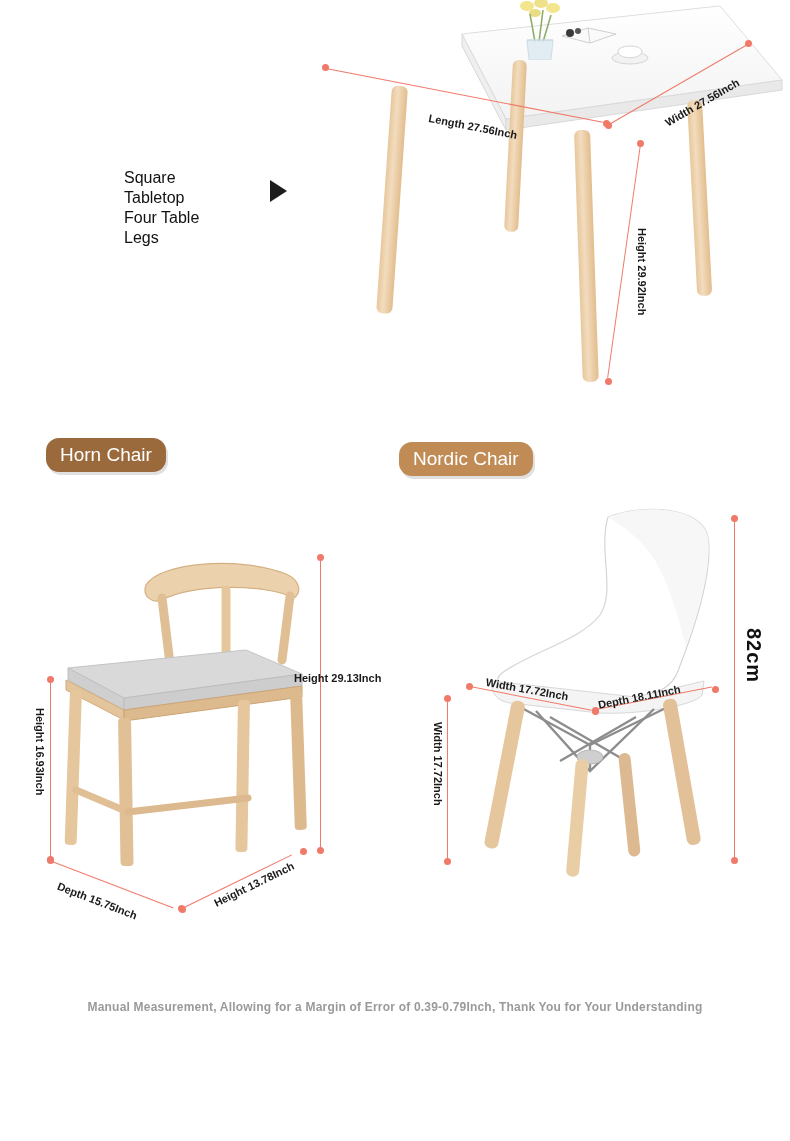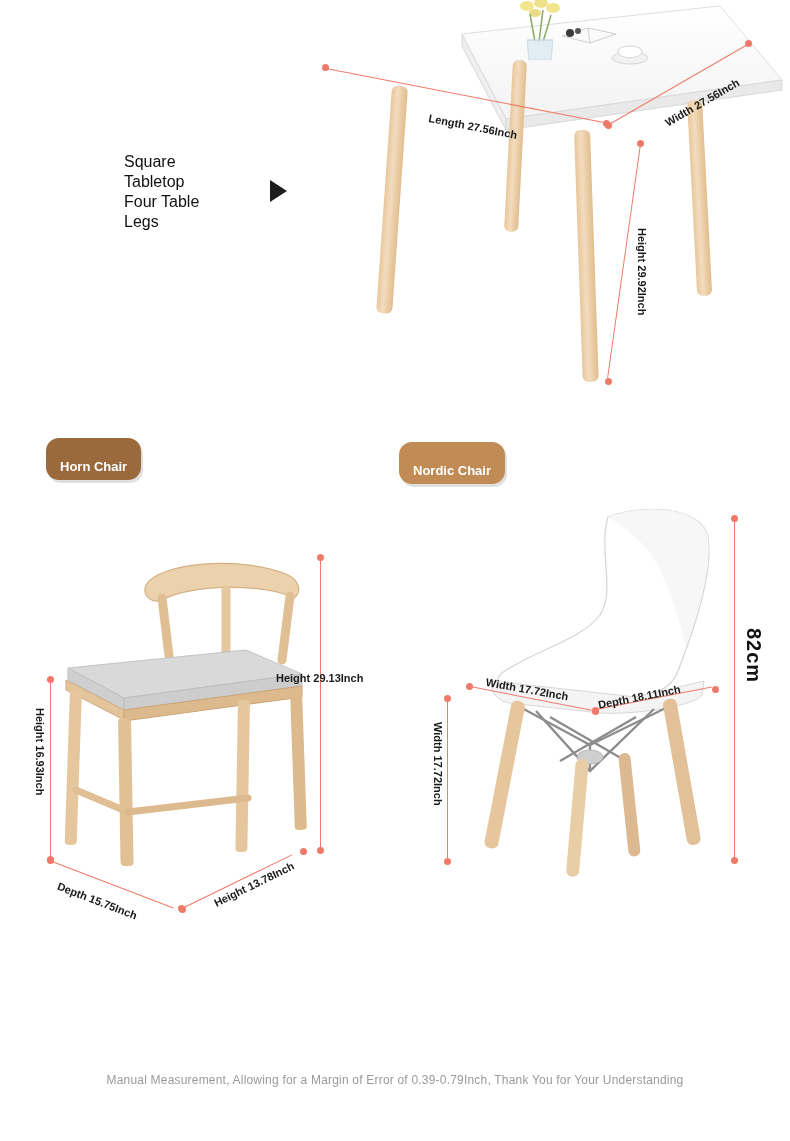--- a/index.html
+++ b/index.html
@@ -43,42 +43,43 @@
   }
 
   
   .section-title {
     position: absolute;
     font-size: 16px;
     line-height: 20px;
     color: #111;
     font-weight: normal;
     white-space: pre-line;
+    margin-top: 16px;
   }
   .play-tri {
     position: absolute;
     width: 0; height: 0;
     border-left: 17px solid #1d1d1d;
     border-top: 11px solid transparent;
     border-bottom: 11px solid transparent;
   }
   .leg {
     position: absolute;
     background: linear-gradient(90deg,#e8c79b 0%, #f2dcbe 40%, #e2bd8d 100%);
     border-radius: 6px;
   }
 
   
   .pill {
     position: absolute;
     border-radius: 13px;
     color: #ffffff;
-    font-size: 13px;
-    font-weight: bold;
-    padding: 21px 14px 6px 14px;
+    font-size: 19px;
+    font-weight: normal;
+    padding: 6px 14px 6px 14px;
     box-shadow: 2px 3px 0 rgba(0,0,0,0.12);
   }
   .pill-horn { background: #9a6a3c; }
   .pill-nordic { background: #c08b55; }
 
   
   .footer-note {
     position: absolute;
     width: 100%;
     text-align: center;
@@ -203,21 +204,21 @@
     </svg>
 
     <div class="dot" style="left:47px; top:676px;"></div>
     <div class="dot" style="left:47px; top:856px;"></div>
     <div class="dimline" style="left:50px; top:680px; width:1px; height:178px;"></div>
     <div class="dimlabel nosel" style="left:34px; top:708px; writing-mode: vertical-rl;">Height 16.93Inch</div>
 
     <div class="dot" style="left:317px; top:554px;"></div>
     <div class="dot" style="left:317px; top:847px;"></div>
     <div class="dimline" style="left:320px; top:558px; width:1px; height:291px;"></div>
-    <div class="dimlabel nosel" style="left:276px; top:672px;">Height 29.13Inch</div>
+    <div class="dimlabel nosel" style="left:294px; top:672px;">Height 29.13Inch</div>
 
     <div class="dot" style="left:47px; top:857px;"></div>
     <div class="dot" style="left:178px; top:905px;"></div>
     <div class="dimline" style="left:52px; top:861px; width:130px; height:1px; transform:rotate(21deg); transform-origin:left center;"></div>
     <div class="dimlabel rot-lab nosel" style="left:60px; top:880px; transform:rotate(21deg);">Depth 15.75Inch</div>
 
     <div class="dot" style="left:179px; top:906px;"></div>
     <div class="dot" style="left:300px; top:848px;"></div>
     <div class="dimline" style="left:184px; top:907px; width:120px; height:1px; transform:rotate(-26deg); transform-origin:left center;"></div>
     <div class="dimlabel rot-lab nosel" style="left:212px; top:898px; transform:rotate(-26deg);">Height 13.78Inch</div>
@@ -267,15 +268,15 @@
     <div class="dot" style="left:444px; top:858px;"></div>
     <div class="dimline" style="left:447px; top:699px; width:1px; height:161px;"></div>
     <div class="dimlabel nosel" style="left:432px; top:722px; writing-mode: vertical-rl;">Width 17.72Inch</div>
 
     <div class="dot" style="left:731px; top:515px;"></div>
     <div class="dot" style="left:731px; top:857px;"></div>
     <div class="dimline" style="left:734px; top:519px; width:1px; height:340px;"></div>
     <div class="big-dim nosel" style="left:742px; top:628px;">82cm</div>
   </div>
 
-  <div class="footer-note nosel" style="left:0; top:1073px;">Manual Measurement, Allowing for a Margin of Error of 0.39-0.79Inch, Thank You for Your Understanding</div>
+  <div class="footer-note nosel" style="left:0; top:1000px;font-weight:bold;">Manual Measurement, Allowing for a Margin of Error of 0.39-0.79Inch, Thank You for Your Understanding</div>
 
 </div>
 
 </body></html>

